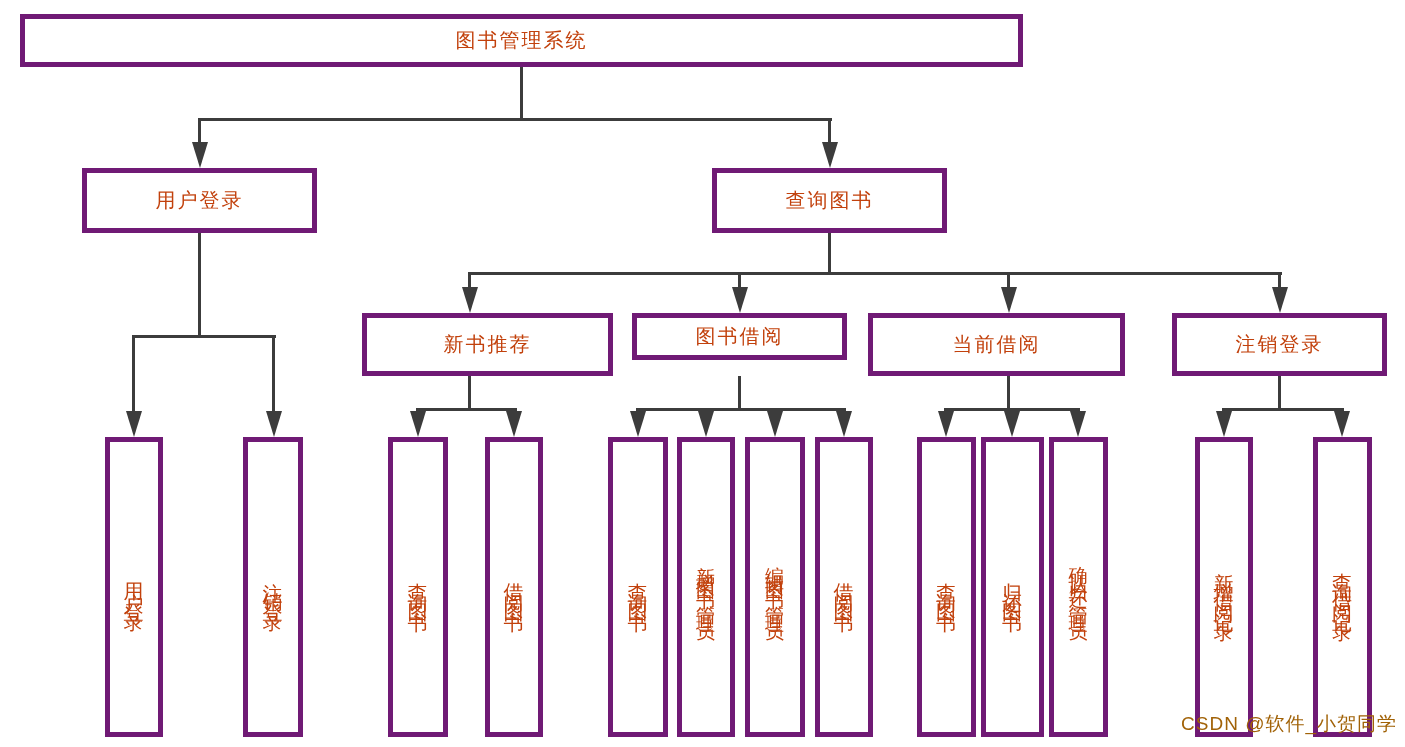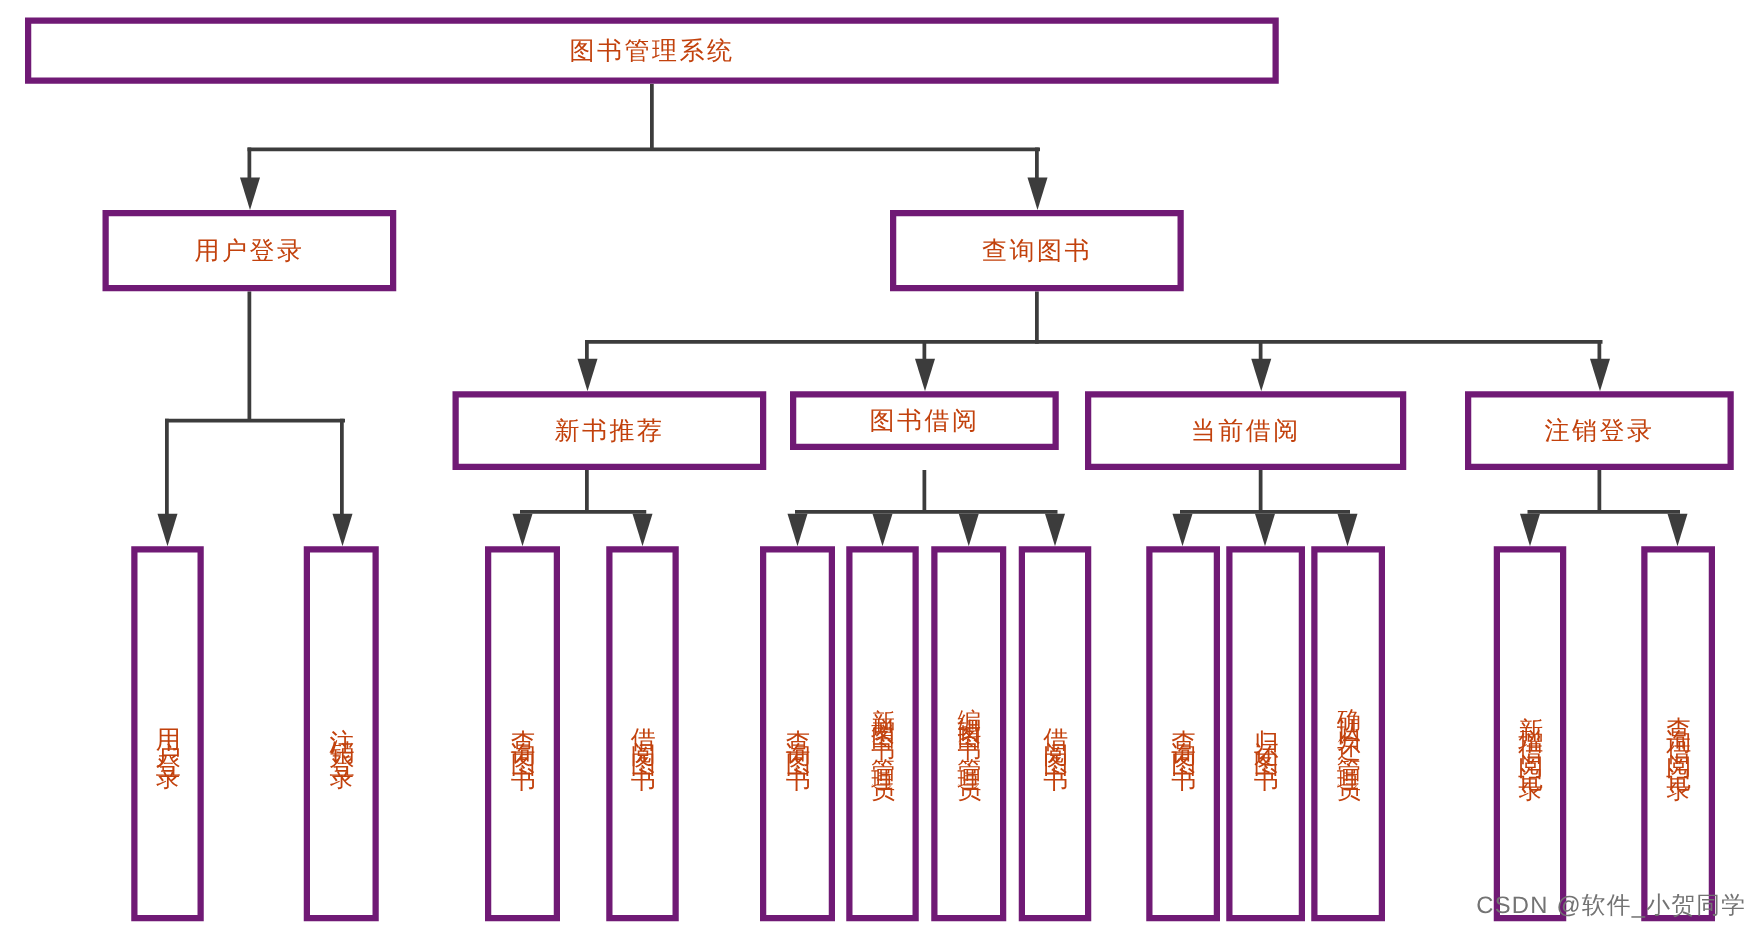--- a/index.html
+++ b/index.html
@@ -19,21 +19,21 @@
   }
   .box.v.tight span{letter-spacing:8px;font-size:19px;}
   .cline{position:absolute;background:#3c3c3c;}
   .arrow{
     position:absolute;width:0;height:0;
     border-left:8px solid transparent;border-right:8px solid transparent;
     border-top:26px solid #3c3c3c;
   }
   .watermark{
     position:absolute;right:8px;bottom:10px;
-    color:#737373;font-size:19px;letter-spacing:1px;white-space:nowrap;
+    color:#a16207;font-size:19px;letter-spacing:1px;white-space:nowrap;
   }
 </style>
 </head>
 <body>
 
 <div class="canvas">
 
   <div class="cline" style="left:520px;top:67px;width:3px;height:53px"></div>
   <div class="cline" style="left:198px;top:118px;width:634px;height:3px"></div>
   <div class="cline" style="left:198px;top:118px;width:3px;height:30px"></div>

